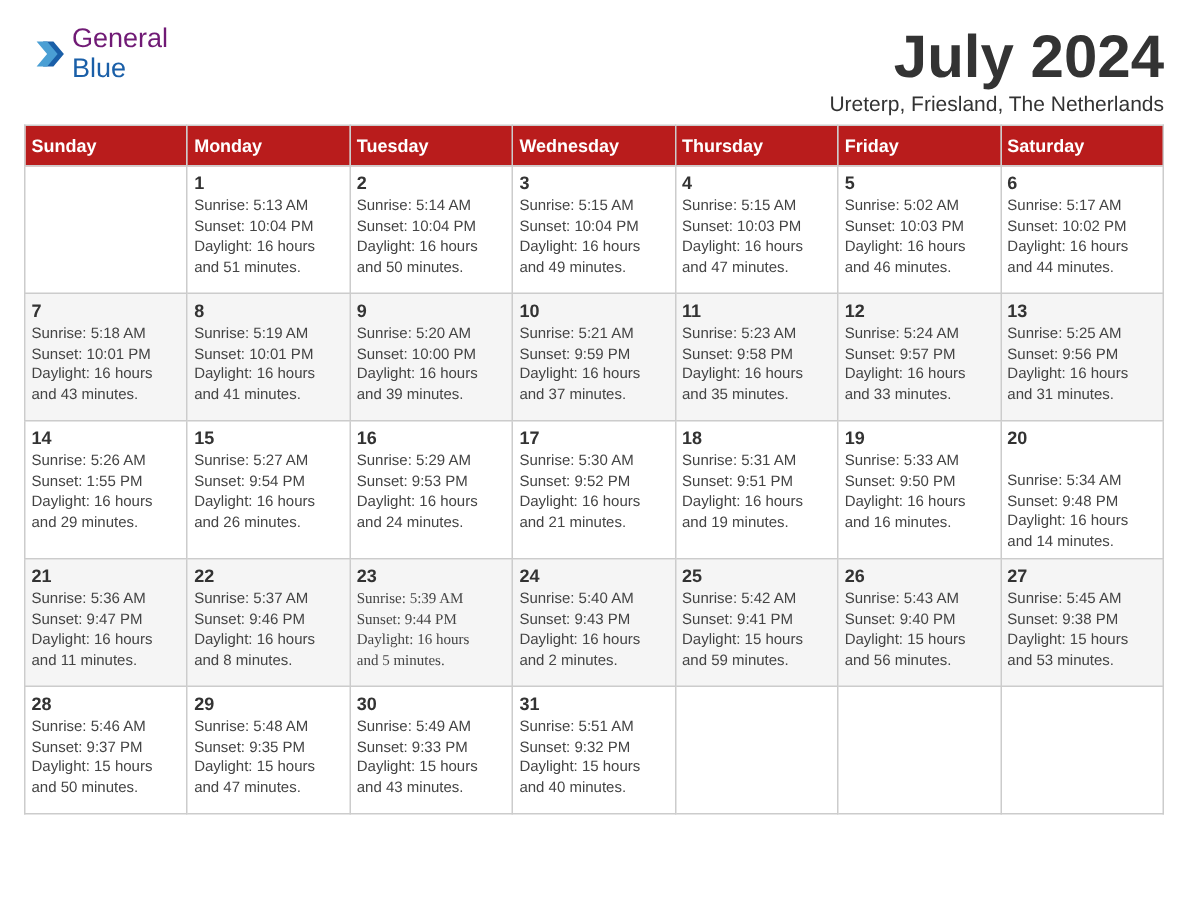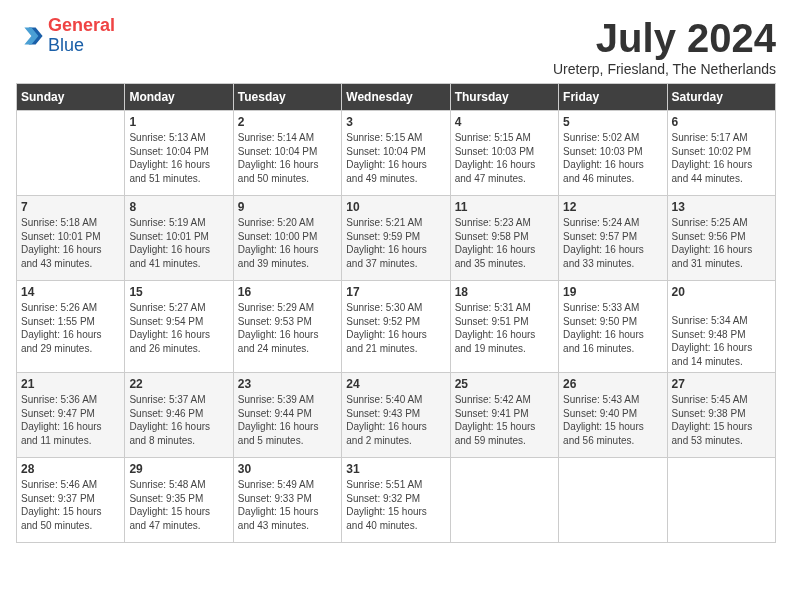--- a/index.html
+++ b/index.html
@@ -21,22 +21,22 @@
       align-items: center;
       gap: 4px;
     }
     .logo-text {
       display: flex;
       flex-direction: column;
       line-height: 1.1;
     }
     .logo-general {
       font-size: 18px;
-      font-weight: bold;
-      color: #ef4444;
+      font-weight: normal;
+      color: #701a75;
     }
     .logo-blue {
       font-size: 18px;
       font-weight: normal;
       color: #1a5fa8;
     }
     .logo-icon {
       width: 28px;
       height: 28px;
     }
@@ -51,21 +51,21 @@
     .subtitle {
       font-size: 14px;
       color: #333;
     }
     table {
       width: 100%;
       border-collapse: collapse;
       table-layout: fixed;
     }
     thead tr th {
-      background-color: #404040;
+      background-color: #b91c1c;
       color: #fff;
       font-size: 12px;
       font-weight: bold;
       padding: 6px 4px;
       text-align: left;
       border: 1px solid #ccc;
     }
     tbody tr td {
       border: 1px solid #ccc;
       vertical-align: top;
@@ -285,21 +285,21 @@
         </td>
         <td>
           <span class="day-num">22</span>
           <div class="cell-text" style="white-space: pre-line;">Sunrise: 5:37 AM
 Sunset: 9:46 PM
 Daylight: 16 hours
 and 8 minutes.</div>
         </td>
         <td>
           <span class="day-num">23</span>
-          <div class="cell-text" style="white-space: pre-line;">Sunrise: 5:39 AM
+          <div class="cell-text" style="white-space: pre-line; font-family: Liberation Serif, serif;">Sunrise: 5:39 AM
 Sunset: 9:44 PM
 Daylight: 16 hours
 and 5 minutes.</div>
         </td>
         <td>
           <span class="day-num">24</span>
           <div class="cell-text" style="white-space: pre-line;">Sunrise: 5:40 AM
 Sunset: 9:43 PM
 Daylight: 16 hours
 and 2 minutes.</div>

